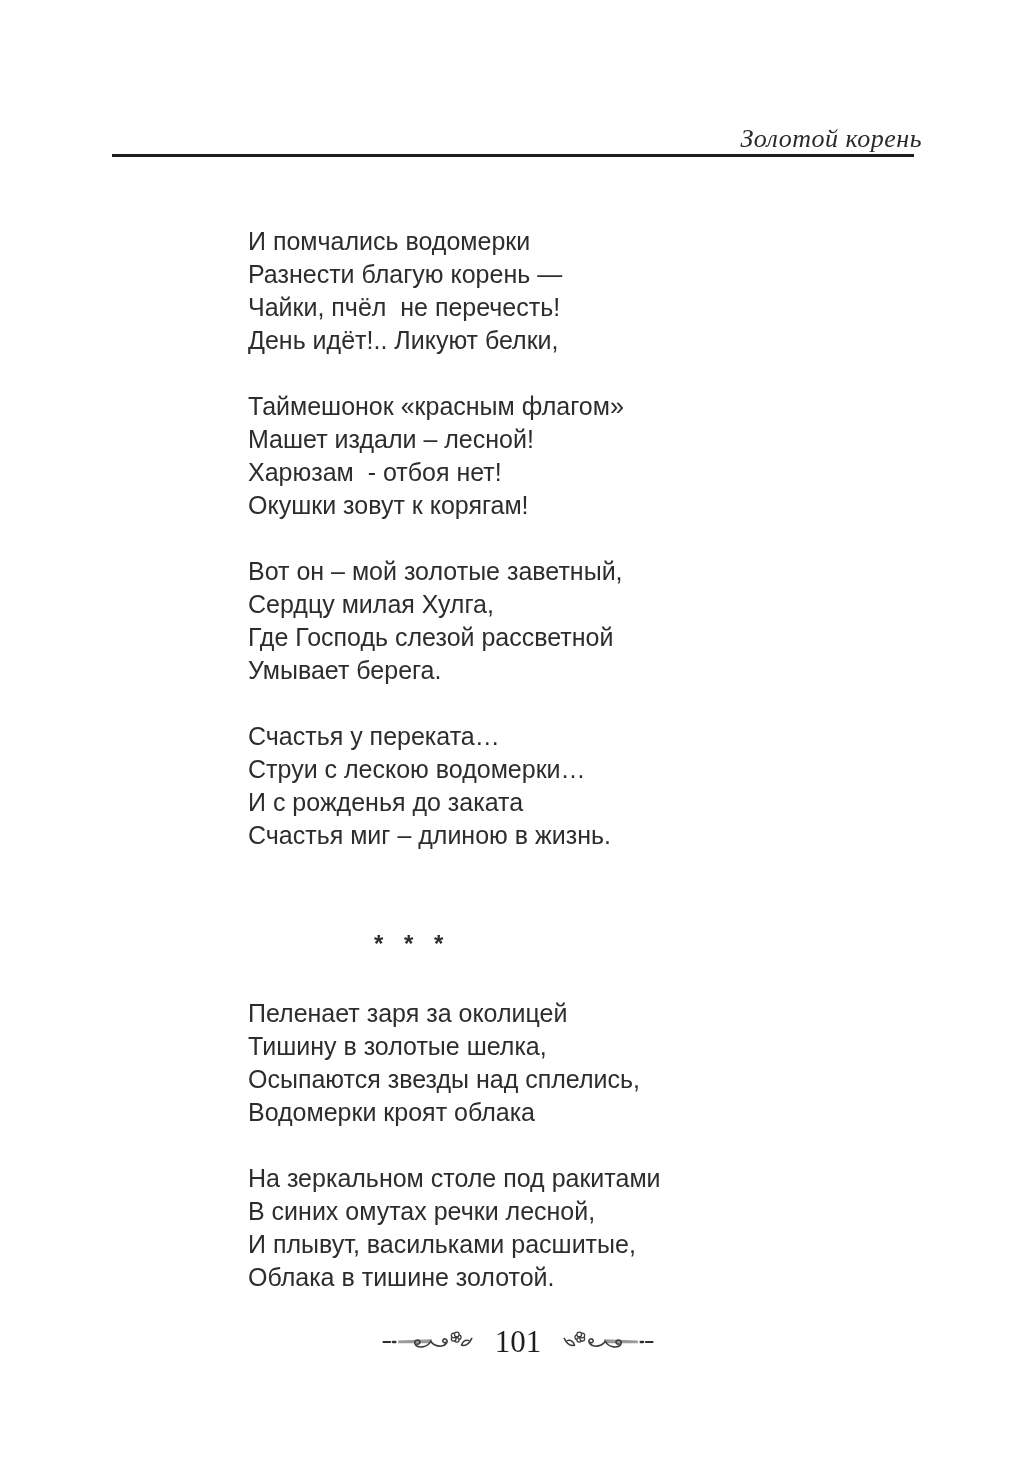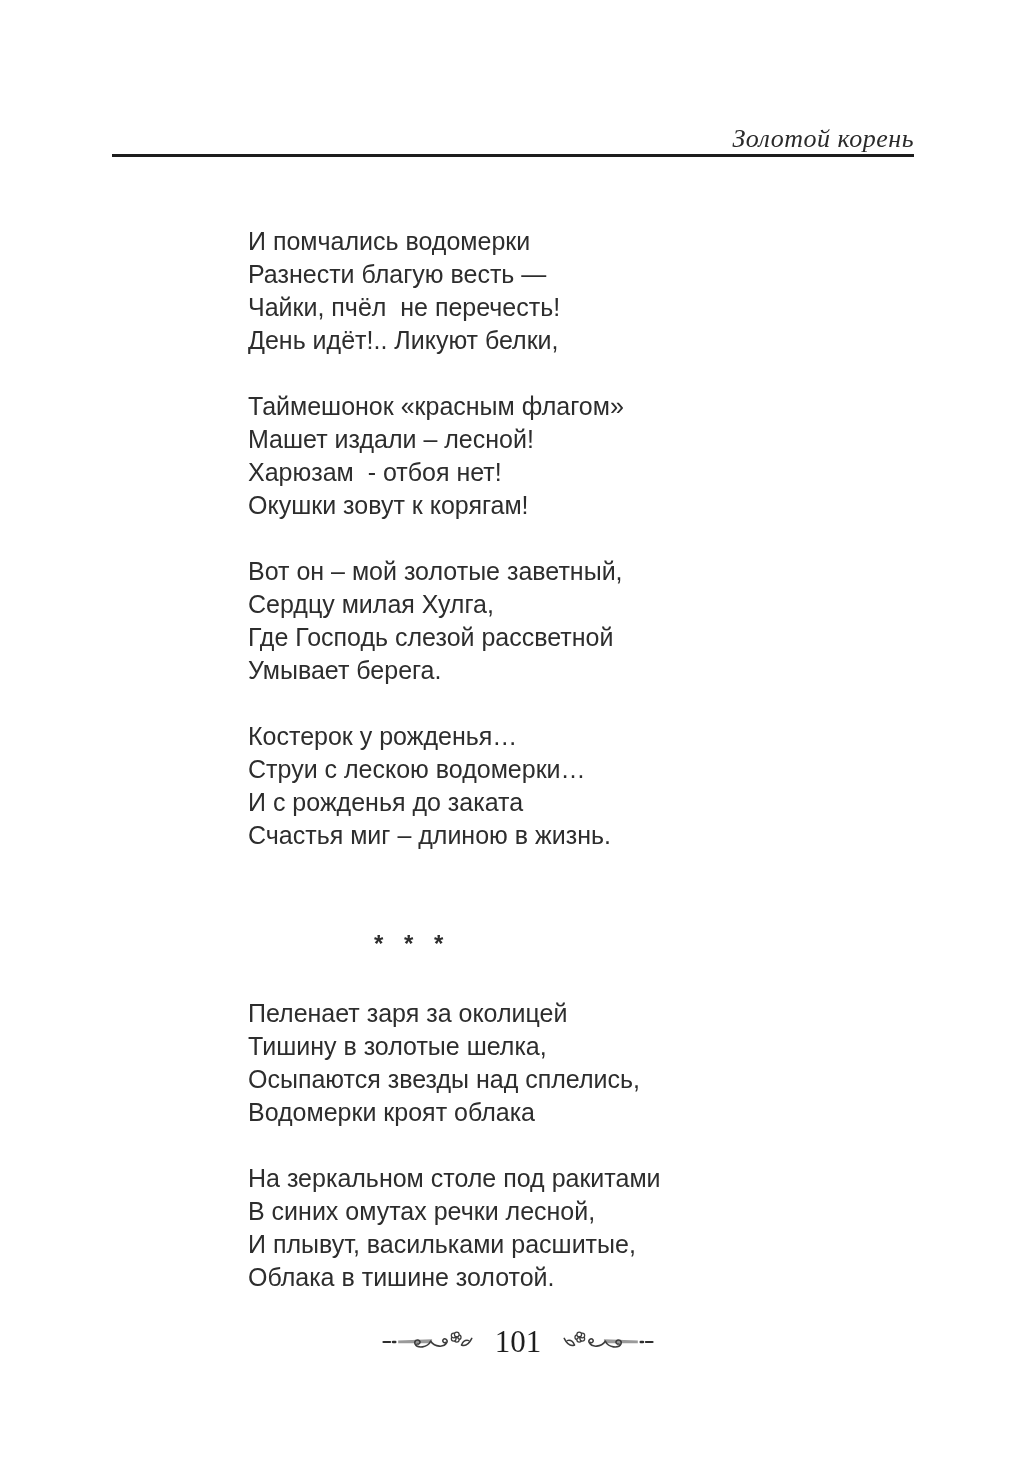--- a/index.html
+++ b/index.html
@@ -5,21 +5,21 @@
   html,body { margin:0; padding:0; }
   body {
     width:1026px; height:1482px;
     background:#ffffff;
     position:relative;
     font-family:"Liberation Sans", sans-serif;
     overflow:hidden;
   }
   .running-head {
     position:absolute;
-    top:124px; right:112px;
+    top:124px; right:104px;
     font-family:"Liberation Serif", serif;
     font-style:italic;
     font-size:26px;
     color:#2a2a2a;
     letter-spacing:0.5px;
   }
   .header-rule {
     position:absolute;
     left:112px; right:112px; top:154px;
     height:3px;
@@ -65,41 +65,41 @@
 
 <div class="page">
 
   <div class="running-head">Золотой корень</div>
   <div class="header-rule"></div>
 
   <div class="content">
 
     <div class="stanza">
       <div class="line">И помчались водомерки</div>
-      <div class="line">Разнести благую весть —</div>
+      <div class="line">Разнести благую корень —</div>
       <div class="line">Чайки, пчёл  не перечесть!</div>
       <div class="line">День идёт!.. Ликуют белки,</div>
     </div>
 
     <div class="stanza">
       <div class="line">Таймешонок «красным флагом»</div>
       <div class="line">Машет издали – лесной!</div>
       <div class="line">Харюзам  - отбоя нет!</div>
       <div class="line">Окушки зовут к корягам!</div>
     </div>
 
     <div class="stanza">
       <div class="line">Вот он – мой золотые заветный,</div>
       <div class="line">Сердцу милая Хулга,</div>
       <div class="line">Где Господь слезой рассветной</div>
       <div class="line">Умывает берега.</div>
     </div>
 
     <div class="stanza">
-      <div class="line">Костерок у рожденья…</div>
+      <div class="line">Счастья у переката…</div>
       <div class="line">Струи с лескою водомерки…</div>
       <div class="line">И с рожденья до заката</div>
       <div class="line">Счастья миг – длиною в жизнь.</div>
     </div>
 
     <div class="separator">* * *</div>
 
     <div class="stanza">
       <div class="line">Пеленает заря за околицей</div>
       <div class="line">Тишину в золотые шелка,</div>

